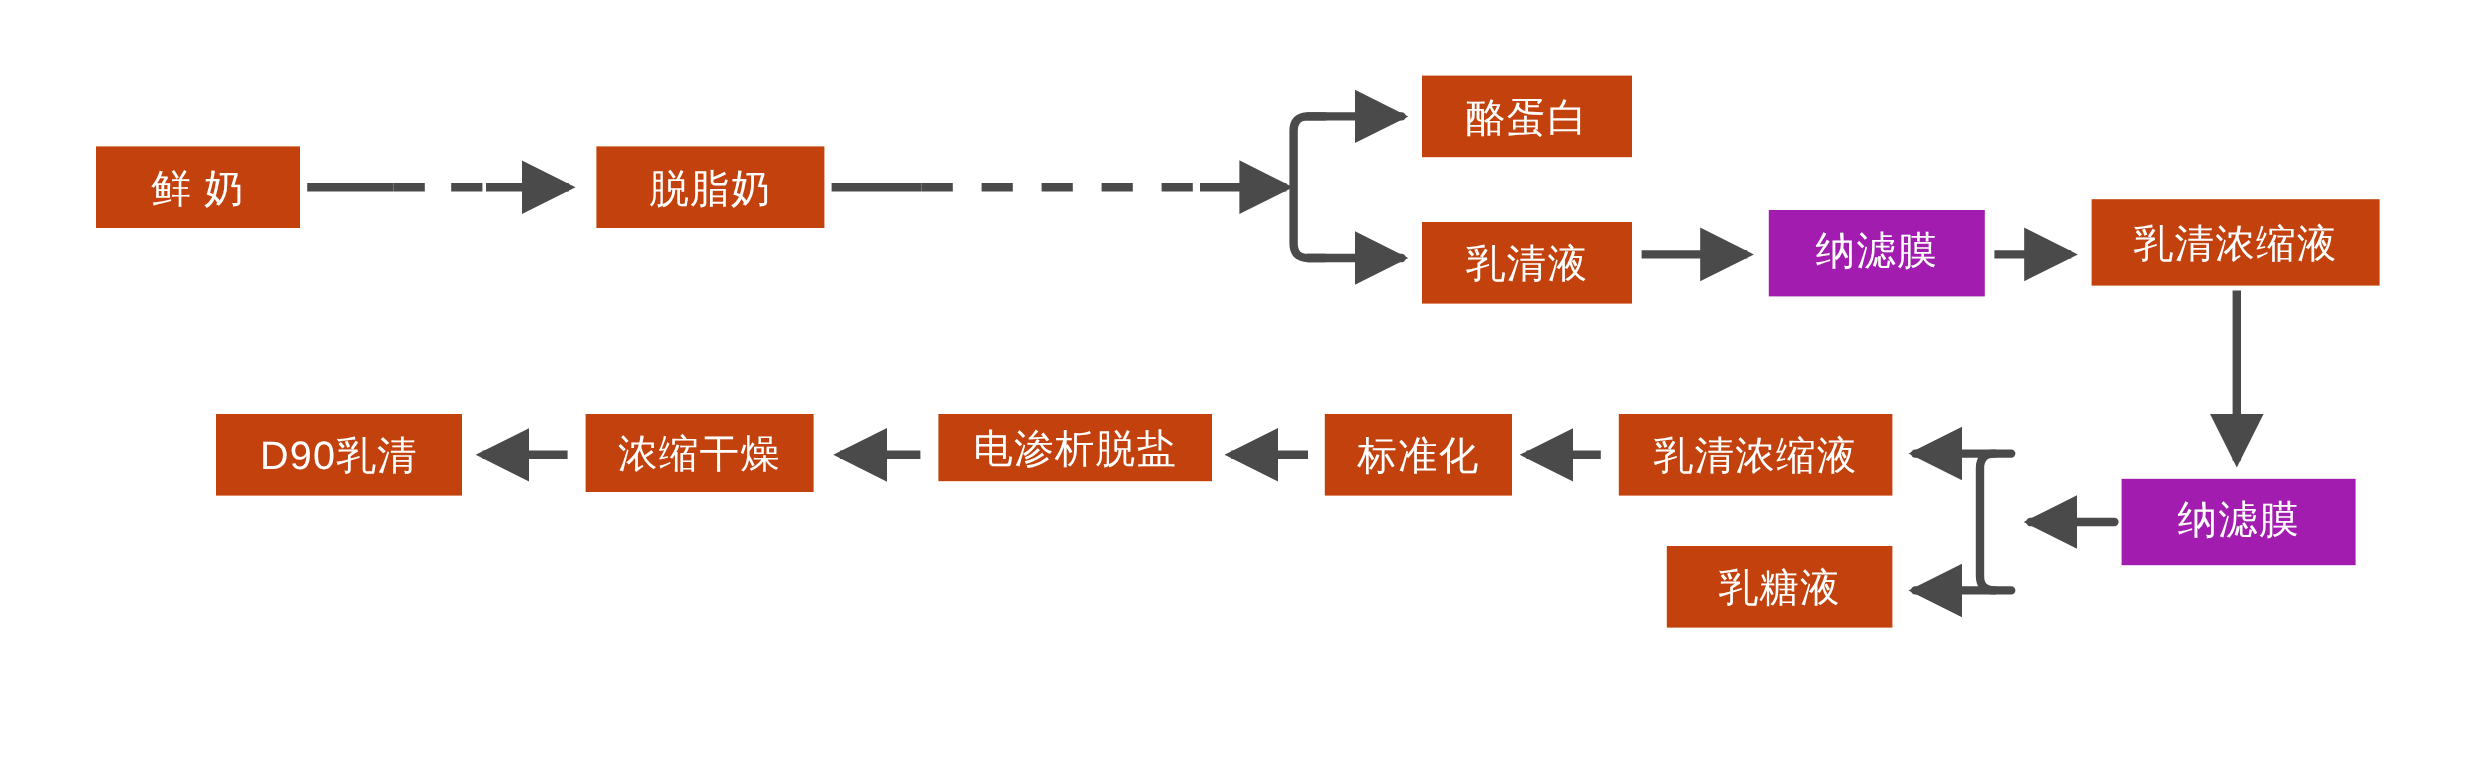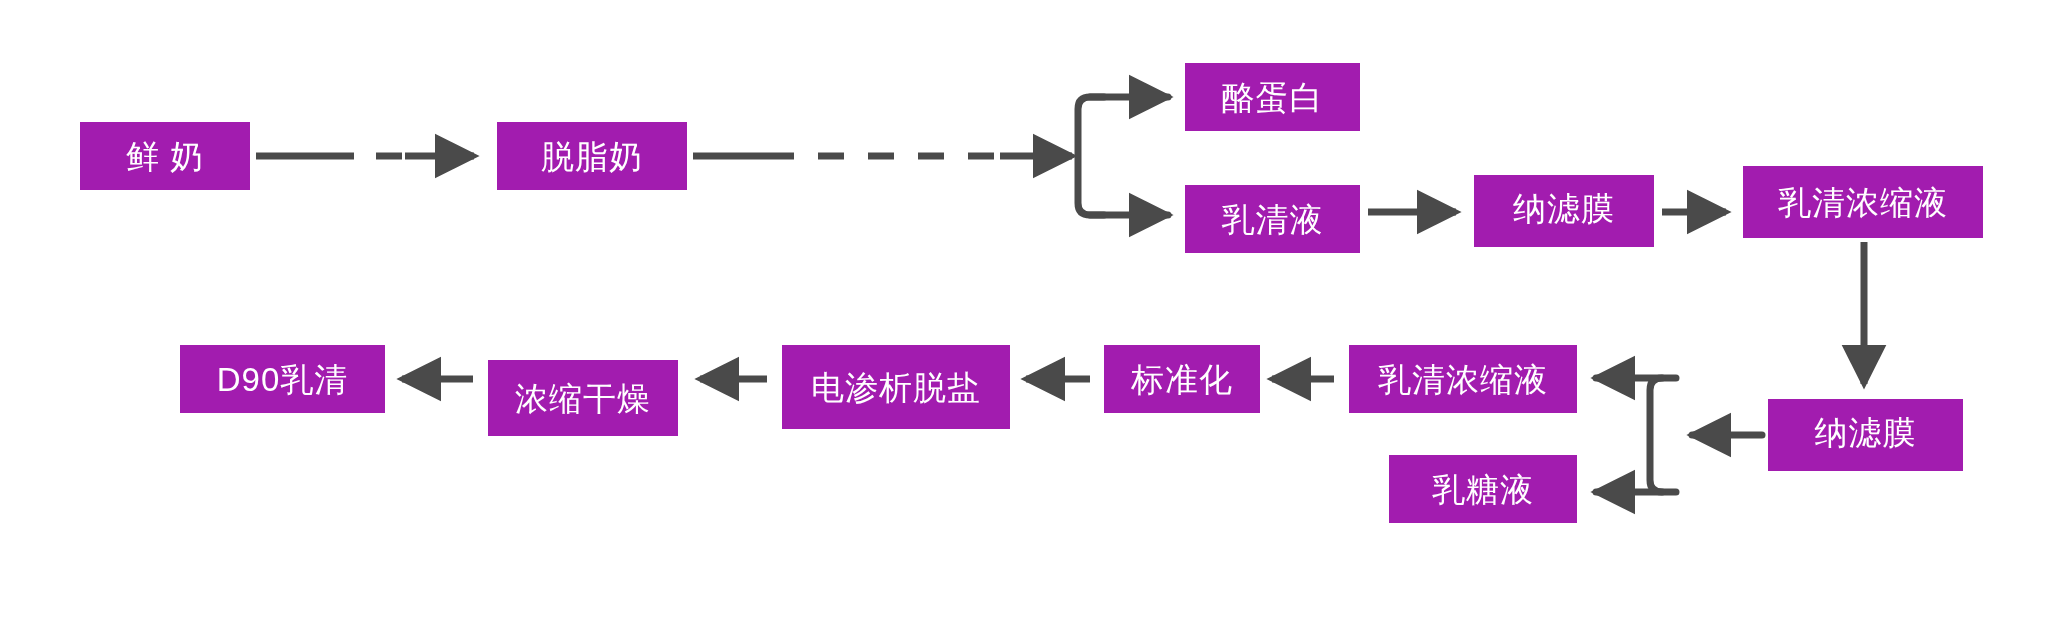--- a/index.html
+++ b/index.html
@@ -30,21 +30,21 @@
     align-items: center;
     justify-content: center;
     color: #ffffff;
     font-size: 33px;
     letter-spacing: 1px;
     line-height: 1;
     box-sizing: border-box;
     white-space: nowrap;
     user-select: none;
   }
-  .node.light { background: #a21caf; }
+  .node.light { background: #c2410c; }
   .node.dark  { background: #a21caf; font-family: Liberation Mono, monospace; }
 </style>
 </head>
 <body>
 
 <div id="canvas">
 
   <svg id="flow-svg" viewBox="0 0 2061 643">
     <defs>
       <marker id="arrowhead-r" markerWidth="7" markerHeight="7" refX="5.6" refY="3.5" orient="auto" markerUnits="strokeWidth">
@@ -119,17 +119,17 @@
   <div class="node light" style="left:497px; top:122px; width:190px; height:68px;">脱脂奶</div>
   <div class="node light" style="left:80px;  top:122px; width:170px; height:68px;">鲜 奶</div>
   <div class="node light" style="left:1185px;top:63px;  width:175px; height:68px;">酪蛋白</div>
   <div class="node light" style="left:1185px;top:185px; width:175px; height:68px;text-align:right;">乳清液</div>
   <div class="node dark" style="left:1474px;top:175px; width:180px; height:72px;">纳滤膜</div>
   <div class="node light" style="left:1743px;top:166px; width:240px; height:72px;">乳清浓缩液</div>
   <div class="node dark" style="left:1768px;top:399px; width:195px; height:72px;">纳滤膜</div>
   <div class="node light" style="left:1349px;top:345px; width:228px; height:68px;">乳清浓缩液</div>
   <div class="node light" style="left:1104px;top:345px; width:156px; height:68px;">标准化</div>
   <div class="node light" style="left:1389px;top:455px; width:188px; height:68px;">乳糖液</div>
-  <div class="node light" style="left:782px; top:345px; width:228px; height:84px;">电渗析脱盐</div>
-  <div class="node light" style="left:488px; top:345px; width:190px; height:76px;margin-top:15px;">浓缩干燥</div>
+  <div class="node light" style="left:782px; top:345px; width:228px; height:56px;">电渗析脱盐</div>
+  <div class="node light" style="left:488px; top:345px; width:190px; height:65px;">浓缩干燥</div>
   <div class="node light" style="left:180px; top:345px; width:205px; height:68px;text-align:right;">D90乳清</div>
 
 </div>
 
 </body></html>

